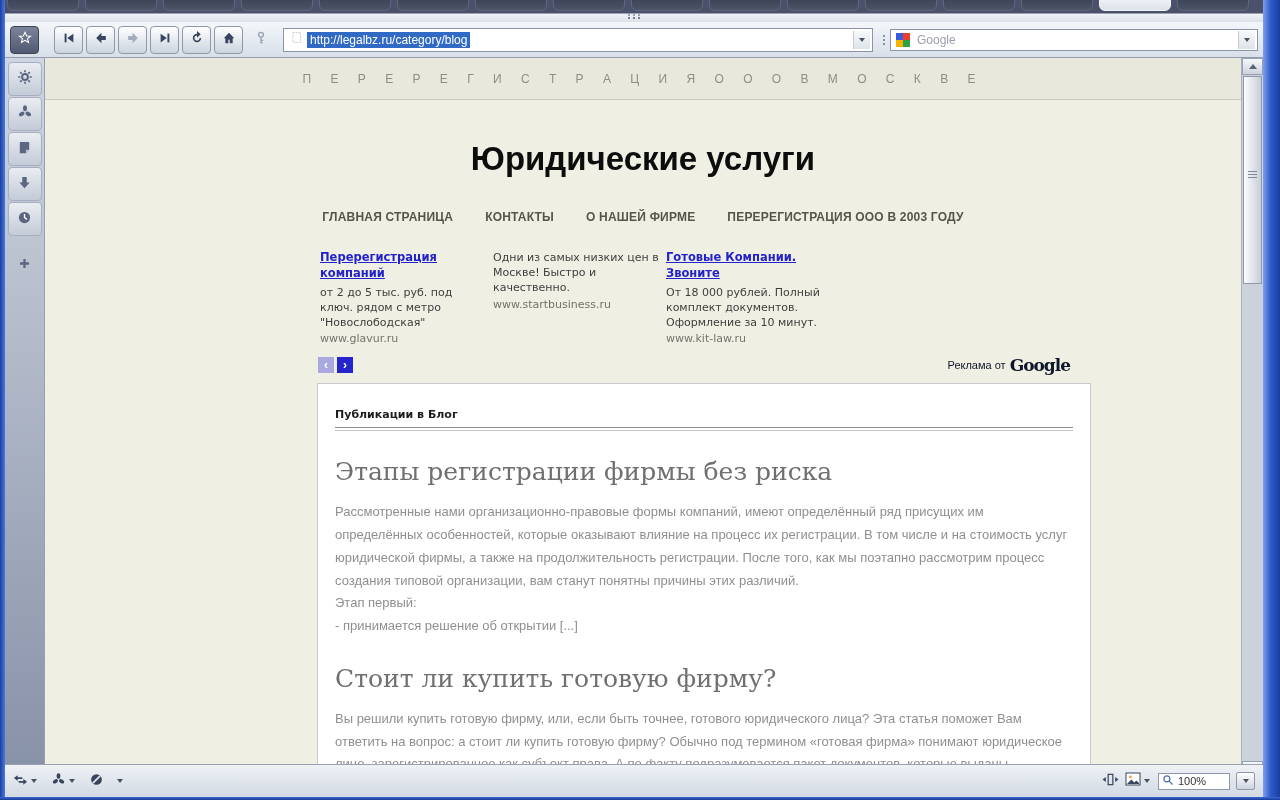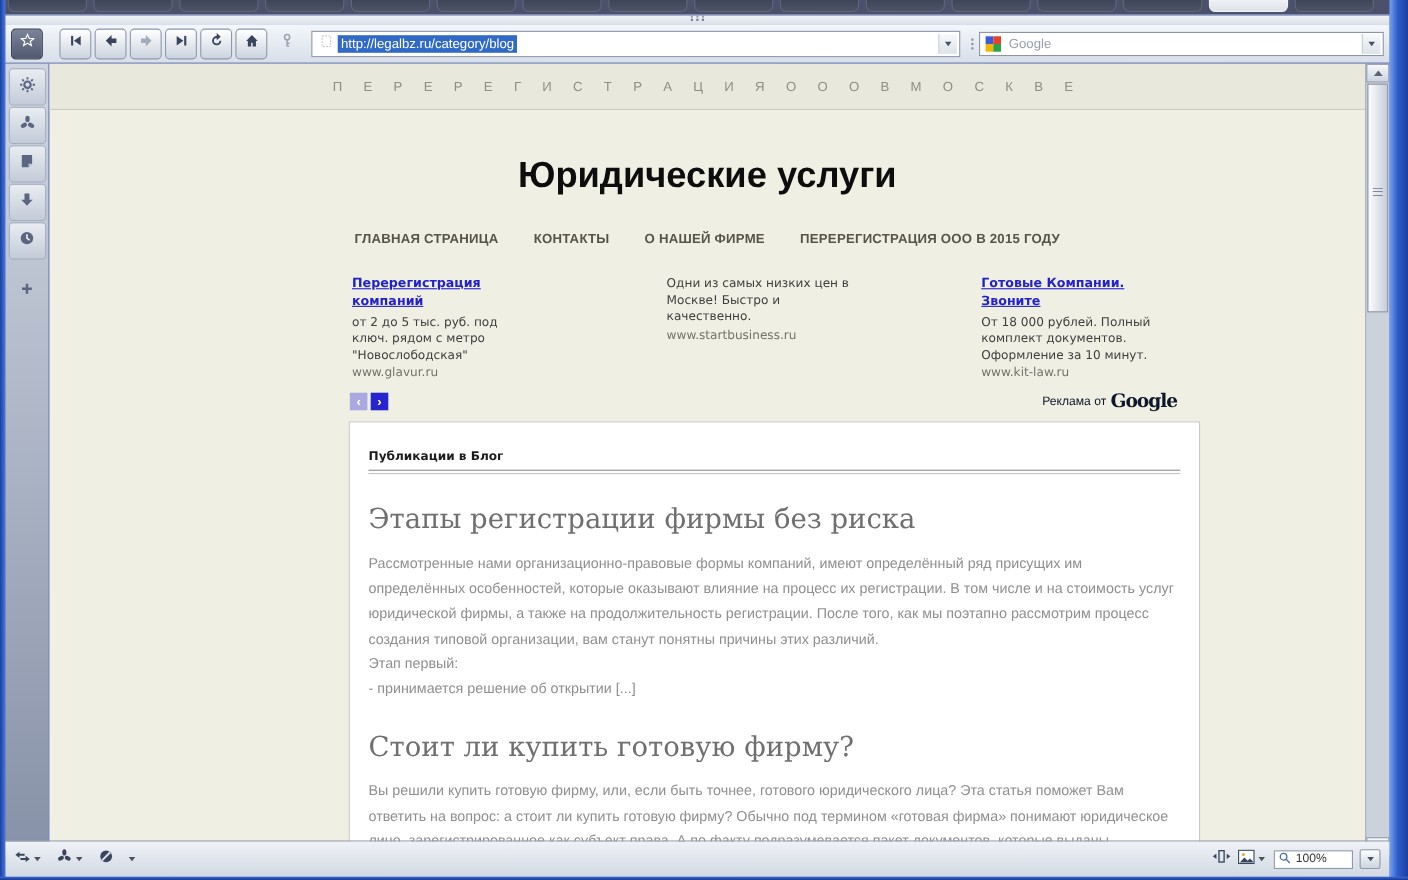--- a/index.html
+++ b/index.html
@@ -61,21 +61,21 @@
     display:flex;align-items:center;justify-content:center;}
   .sbtn.flat{background:transparent;border-color:transparent;margin-top:12px;}
 
   
   .page{position:absolute;top:58px;left:45px;right:39px;bottom:22px;background:#f0efe3;overflow:hidden;}
   .pbanner{height:41px;line-height:42px;background:#e9e8dc;border-bottom:1px solid #cdccbe;
     text-align:center;color:#8f8e84;font-size:12px;letter-spacing:8px;white-space:nowrap;}
   .ptitle{margin-top:40px;text-align:center;font-size:33px;font-weight:bold;color:#0d0d0d;}
   .pnav{margin-top:32px;display:flex;justify-content:center;gap:32px;}
   .pnav span{font-size:12px;font-weight:bold;color:#57544b;white-space:nowrap;letter-spacing:.2px;}
-  .adsrow{margin:26px 0 0 275px;width:740px;display:flex;gap:26px;justify-content:space-between;}
+  .adsrow{margin:26px 0 0 275px;width:740px;display:flex;gap:5px;}
   .ad{width:168px;font-family:"DejaVu Sans",sans-serif;font-size:11px;color:#3e3e3e;line-height:1.38;}
   .ad .t{display:block;color:#2222cc;font-weight:bold;font-size:11.5px;text-decoration:underline;margin-bottom:3px;}
   .ad .u{color:#73736b;margin-top:1px;}
   .adctrl{margin:9px 0 0 273px;width:752px;display:flex;align-items:center;}
   .pagerbtn{width:16px;height:16px;display:flex;align-items:center;justify-content:center;
     color:#fff;font-weight:bold;font-size:12px;}
   .pagerbtn.prev{background:#a9a9e0;}
   .pagerbtn.next{background:#2525cd;margin-left:3px;}
   .adbadge{margin-left:auto;display:flex;align-items:center;gap:4px;color:#0f172a;}
   .adbadge .lbl{font-size:11px;}
@@ -295,21 +295,21 @@
   </div>
 
   <div class="page">
     <div class="pbanner">П Е Р Е Р Е Г И С Т Р А Ц И Я   О О О   В   М О С К В Е</div>
     <div class="ptitle">Юридические услуги</div>
 
     <div class="pnav">
       <span>ГЛАВНАЯ СТРАНИЦА</span>
       <span>КОНТАКТЫ</span>
       <span>О НАШЕЙ ФИРМЕ</span>
-      <span>ПЕРЕРЕГИСТРАЦИЯ ООО В 2015 ГОДУ</span>
+      <span>ПЕРЕРЕГИСТРАЦИЯ ООО В 2003 ГОДУ</span>
     </div>
 
     <div class="adsrow">
       <div class="ad">
         <span class="t">Перерегистрация компаний</span>
         <span>от 2 до 5 тыс. руб. под ключ. рядом с метро "Новослободская"</span>
         <div class="u">www.glavur.ru</div>
       </div>
       <div class="ad">
         <span>Одни из самых низких цен в Москве! Быстро и качественно.</span>

